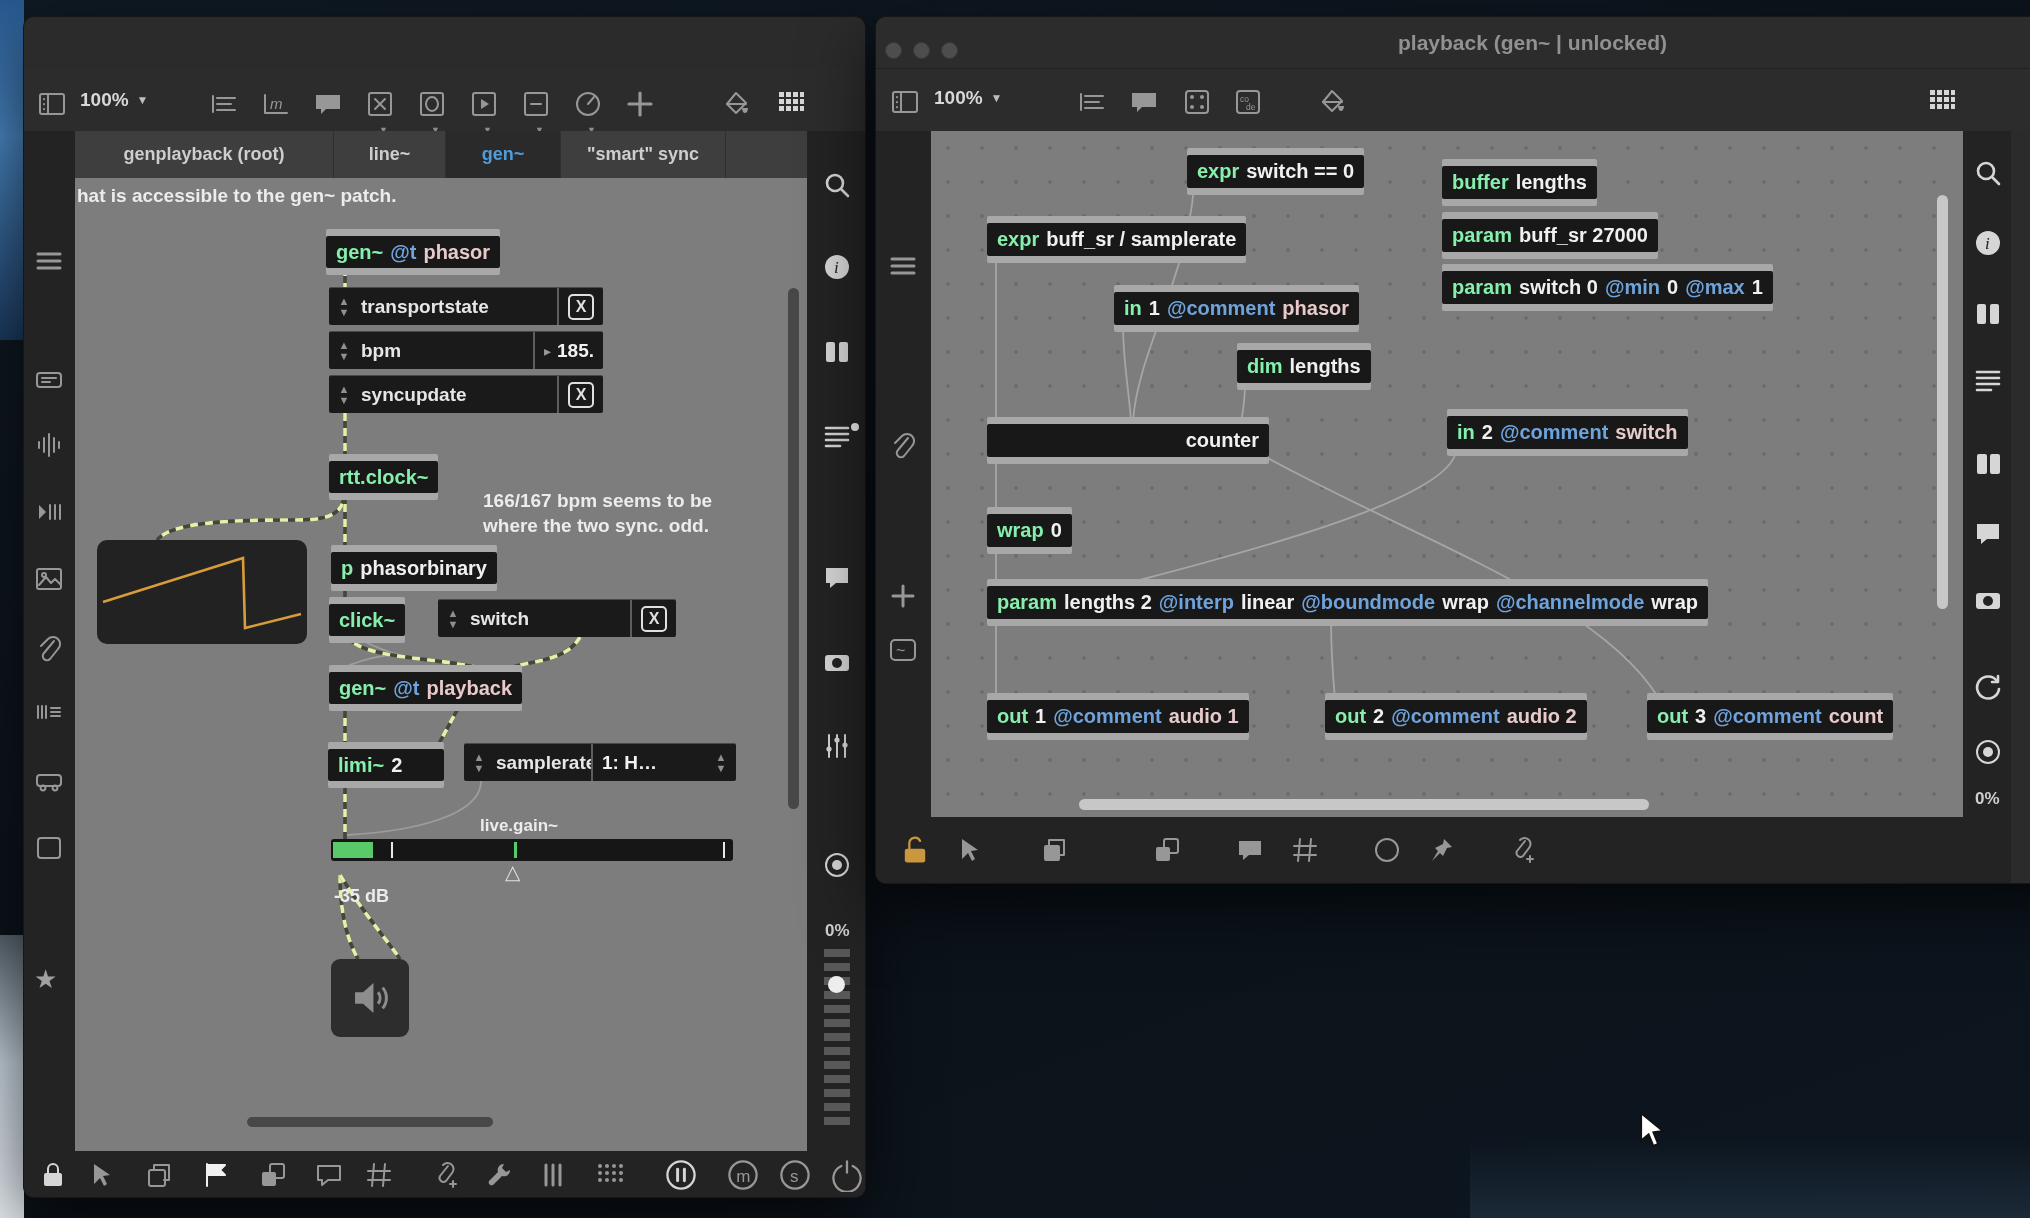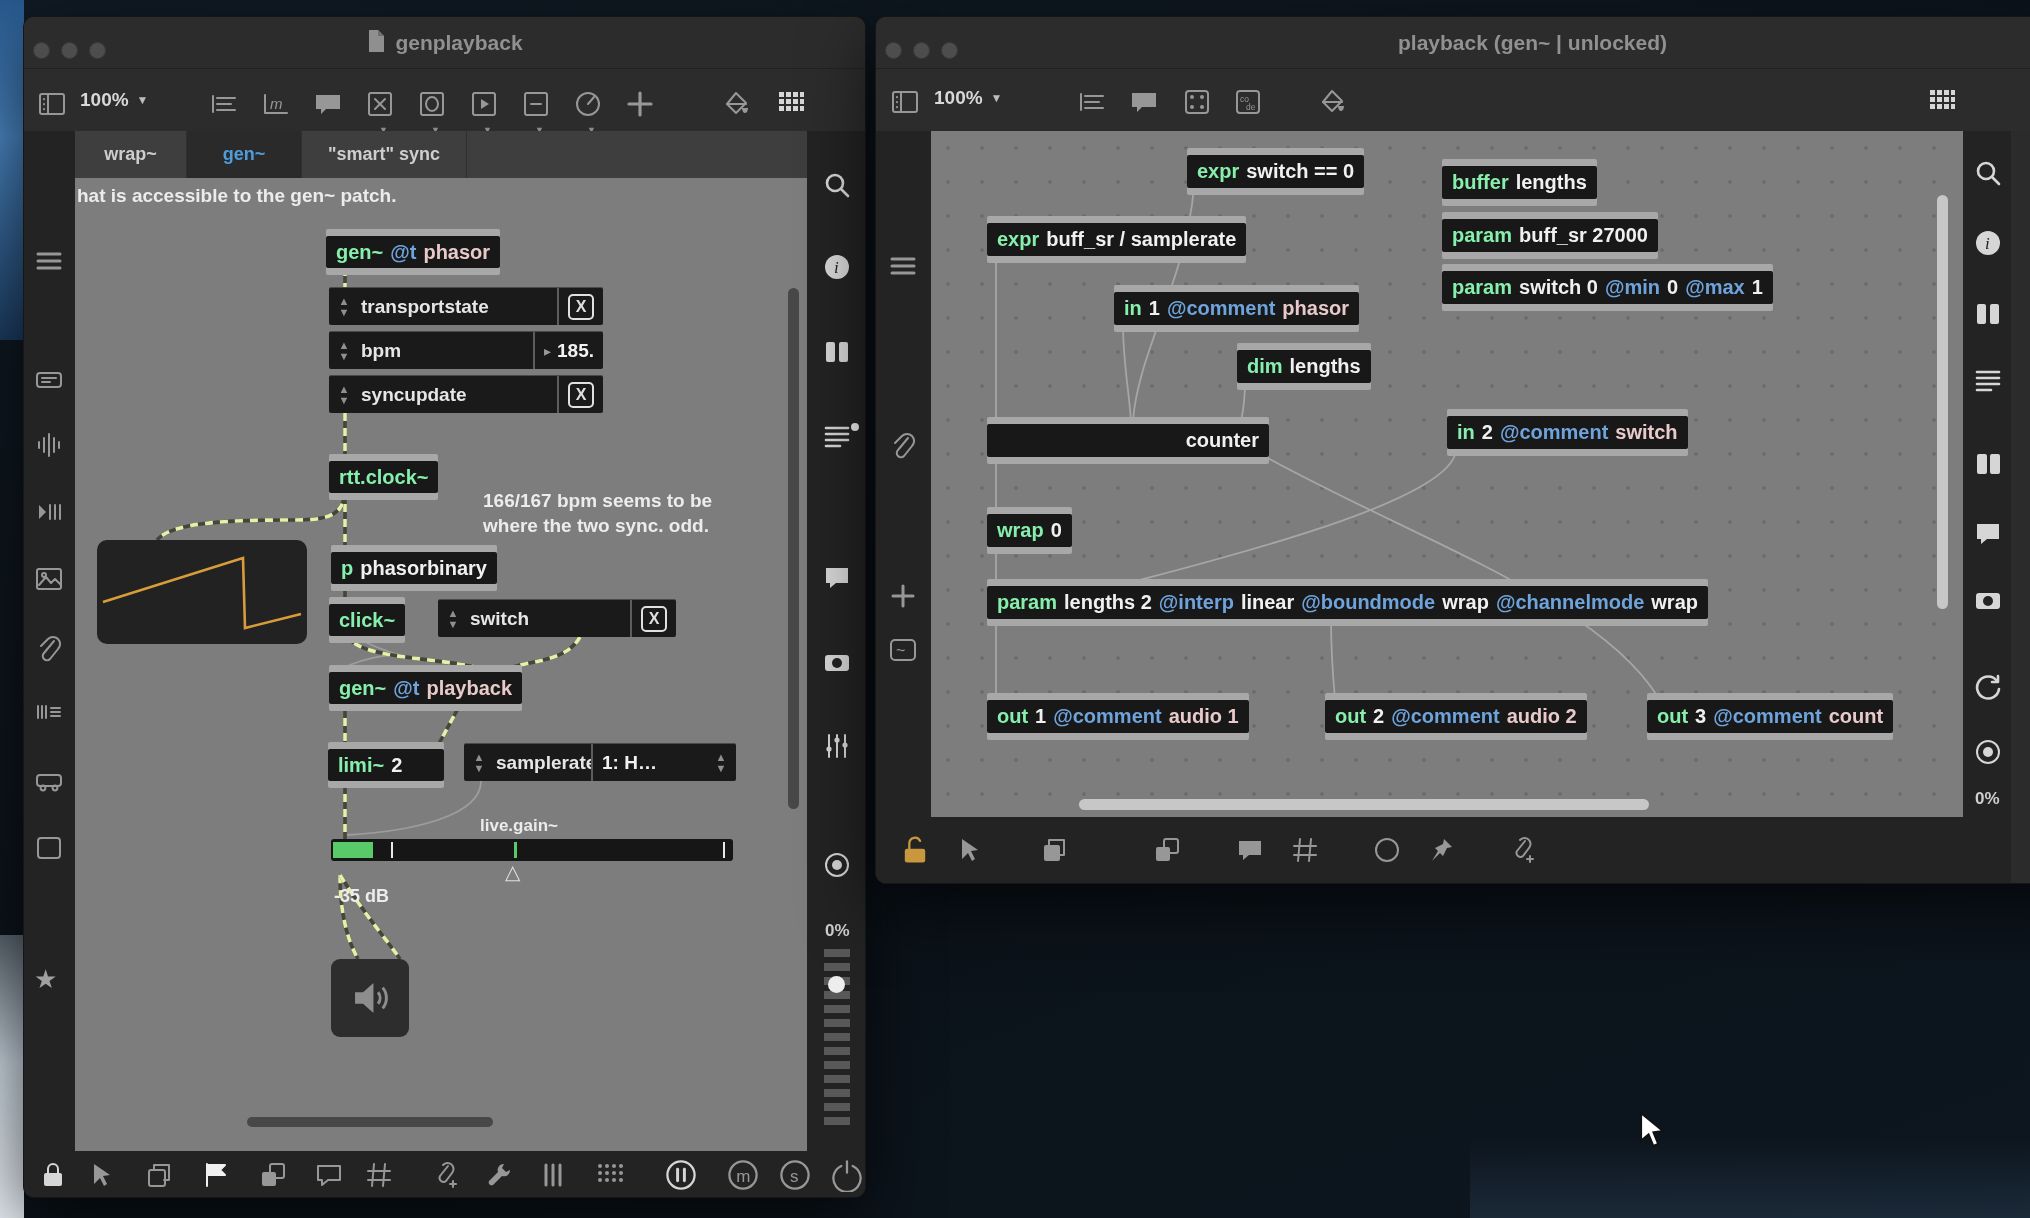--- a/index.html
+++ b/index.html
@@ -102,34 +102,20 @@
 </style>
 </head>
 <body>
 
 <div class="stage">
   <div class="bg-sliver-top"></div>
   <div class="bg-sliver-bottom"></div>
   <div class="bg-glow"></div>
 
   <div class="window" style="left:23px;top:16px;width:843px;height:1182px;">
-    <div class="titlebar">
-      <span class="tl" style="left:9px;"></span>
-      <span class="tl" style="left:37px;"></span>
-      <span class="tl" style="left:65px;"></span>
-      <div class="wtitle">
-        <span class="docicon">
-          <svg width="20" height="24" viewBox="0 0 20 24">
-              <path d="M3 1h9l6 6v16H3z" fill="#8f8f8f" stroke="none"></path>
-              <path d="M12 1v6h6" fill="#6f6f6f" stroke="none"></path>
-            </svg>
-        </span>
-        <span>genplayback</span>
-      </div>
-    </div>
 
     <div class="toolbar" style="top:52px;">
       <span class="ic" style="left:13px;top:20px;">
         <svg viewBox="0 0 30 30">
             <rect x="3" y="5" width="24" height="20" rx="2"></rect>
             <line x1="11" y1="5" x2="11" y2="25"></line>
             <line x1="7" y1="10" x2="7" y2="10.2"></line>
             <line x1="7" y1="15" x2="7" y2="15.2"></line>
             <line x1="7" y1="20" x2="7" y2="20.2"></line>
           </svg>
@@ -289,22 +275,25 @@
       </span>
       <span class="ic" style="left:10px;top:702px;">
         <svg viewBox="0 0 30 30">
             <rect x="4" y="5" width="22" height="20" rx="3"></rect>
           </svg>
       </span>
       <span class="ic" style="left:10px;top:833px;font-size:26px;color:#a0a0a0;">★</span>
     </div>
 
     <div class="tabbar" style="left:51px;top:114px;width:732px;">
+      <div class="tab" style="width:259px;">
+          <span>genplayback (root)</span>
+        </div>
       <div class="tab" style="width:112px;">
-          <span>wrap~</span>
+          <span>line~</span>
         </div>
       <div class="tab active" style="width:115px;">
           <span>gen~</span>
         </div>
       <div class="tab" style="width:165px;">
           <span>"smart" sync</span>
         </div>
       <div class="tab" style="flex:1;border-right:none;"></div>
     </div>
 

